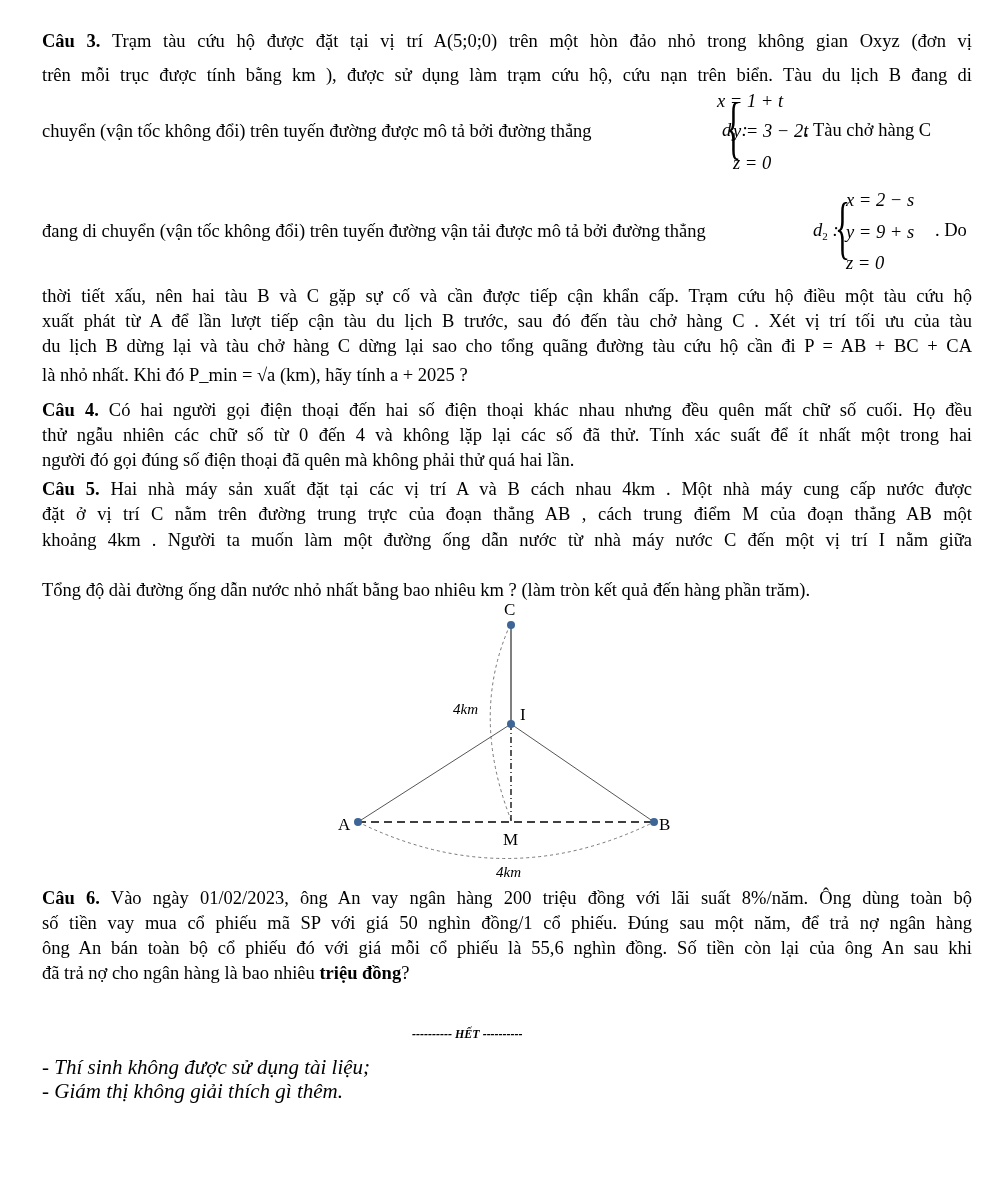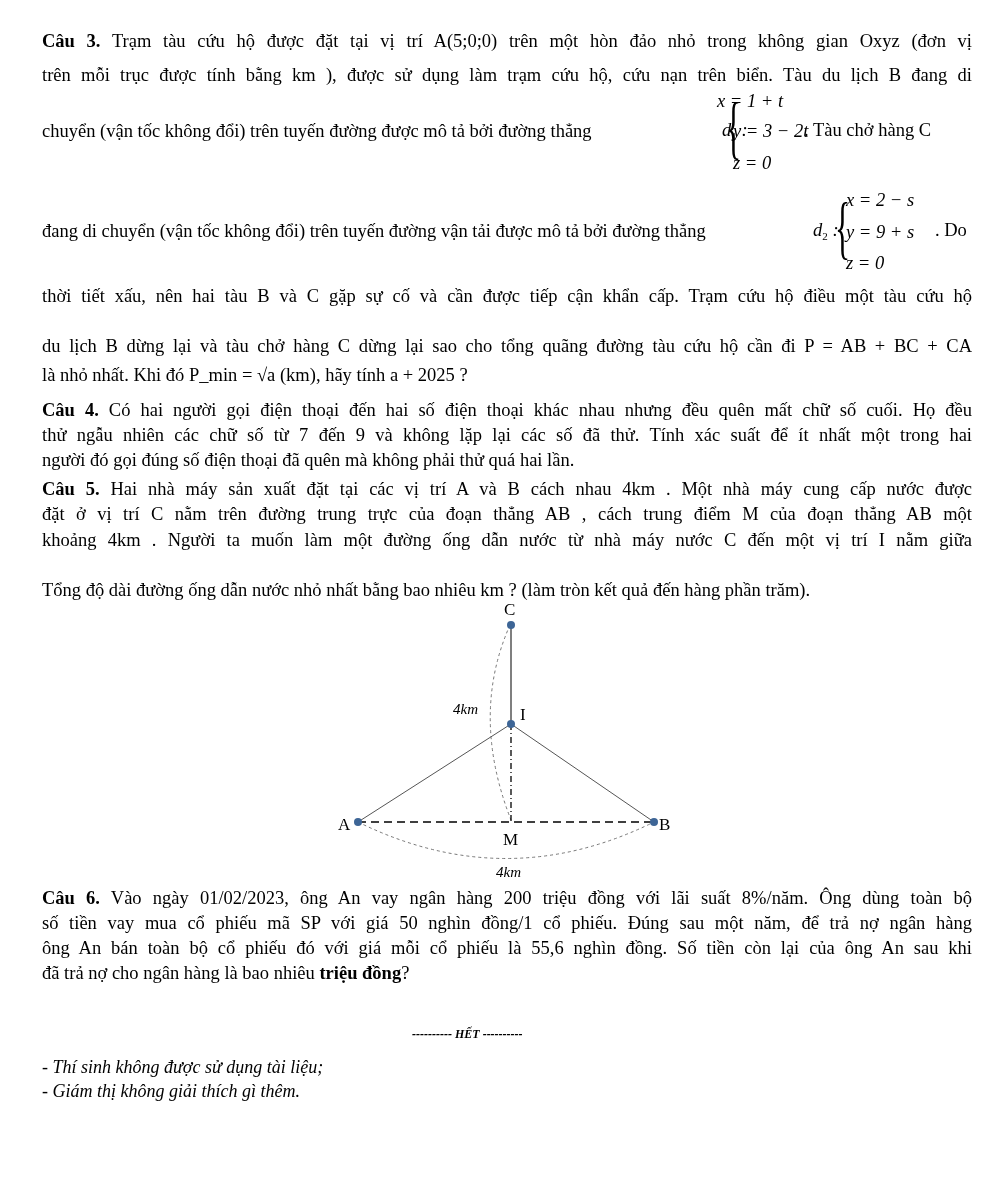--- a/index.html
+++ b/index.html
@@ -8,21 +8,21 @@
   .page { position:absolute; left:0; top:0; width:996px; height:924px; }
   .line { position:absolute; left:42px; white-space:nowrap; line-height:22px; }
   .just { width:930px; text-align:justify; text-align-last:justify; white-space:normal; }
   b { font-weight:bold; }
   i, .m { font-style:italic; }
   .sys { position:absolute; font-style:italic; line-height:28px; }
   .brace { position:absolute; font-size:70px; line-height:70px; font-style:normal; transform:scaleX(0.45); transform-origin:left top; font-family:"Liberation Serif",serif; }
   .sub { font-size:11px; vertical-align:-4px; font-style:normal; }
   .diagram { position:absolute; left:320px; top:595px; width:380px; height:290px; }
   .het { position:absolute; top:1027px; left:412px; font-family:"Liberation Serif",serif; font-style:italic; font-weight:bold; font-size:12px; }
-  .note { position:absolute; left:42px; font-style:italic; font-size:18px; line-height:22px; font-family:"Liberation Serif",serif;text-align:center; }
+  .note { position:absolute; left:42px; font-style:italic; font-size:21px; line-height:22px; font-family:"Liberation Serif",serif;text-align:center; }
 </style>
 </head>
 <body>
 
 <div class="page">
 
   <div class="line just" style="top:30px;">
     <b>Câu 3.</b>
     <span>Trạm tàu cứu hộ được đặt tại vị trí A(5;0;0) trên một hòn đảo nhỏ trong không gian Oxyz (đơn vị</span>
   </div>
@@ -46,28 +46,29 @@
   <div style="position:absolute; left:813px; top:186px; width:183px; height:90px;">
     <span class="m" style="position:absolute; left:0; top:34px;"><span>d</span><span class="sub">2</span> :</span>
     <span class="brace" style="left:22px; top:7px;">{</span>
     <div class="sys" style="left:33px; top:0px;">x = 2 − s</div>
     <div class="sys" style="left:33px; top:32px;">y = 9 + s</div>
     <div class="sys" style="left:33px; top:63px;">z = 0</div>
     <span style="position:absolute; left:122px; top:34px; white-space:nowrap;">. Do</span>
   </div>
 
   <div class="line just" style="top:285px;">thời tiết xấu, nên hai tàu B và C gặp sự cố và cần được tiếp cận khẩn cấp. Trạm cứu hộ điều một tàu cứu hộ</div>
+  <div class="line just" style="top:310px;">xuất phát từ A để lần lượt tiếp cận tàu du lịch B trước, sau đó đến tàu chở hàng C . Xét vị trí tối ưu của tàu</div>
   <div class="line just" style="top:335px;">du lịch B dừng lại và tàu chở hàng C dừng lại sao cho tổng quãng đường tàu cứu hộ cần đi P = AB + BC + CA</div>
   <div class="line" style="top:364px;">là nhỏ nhất. Khi đó P_min = √a (km), hãy tính a + 2025 ?</div>
 
   <div class="line just" style="top:399px;">
     <b>Câu 4.</b>
     <span>Có hai người gọi điện thoại đến hai số điện thoại khác nhau nhưng đều quên mất chữ số cuối. Họ đều</span>
   </div>
-  <div class="line just" style="top:424px;">thử ngẫu nhiên các chữ số từ 7 đến 9 và không lặp lại các số đã thử. Tính xác suất để ít nhất một trong hai</div>
+  <div class="line just" style="top:424px;">thử ngẫu nhiên các chữ số từ 0 đến 4 và không lặp lại các số đã thử. Tính xác suất để ít nhất một trong hai</div>
   <div class="line" style="top:449px;">người đó gọi đúng số điện thoại đã quên mà không phải thử quá hai lần.</div>
 
   <div class="line just" style="top:478px;">
     <b>Câu 5.</b>
     <span>Hai nhà máy sản xuất đặt tại các vị trí A và B cách nhau 4km . Một nhà máy cung cấp nước được</span>
   </div>
   <div class="line just" style="top:503px;">đặt ở vị trí C nằm trên đường trung trực của đoạn thẳng AB , cách trung điểm M của đoạn thẳng AB một</div>
   <div class="line just" style="top:529px;">khoảng 4km . Người ta muốn làm một đường ống dẫn nước từ nhà máy nước C đến một vị trí I nằm giữa</div>
   <div class="line" style="top:579px;">Tổng độ dài đường ống dẫn nước nhỏ nhất bằng bao nhiêu km ? (làm tròn kết quả đến hàng phần trăm).</div>
 

